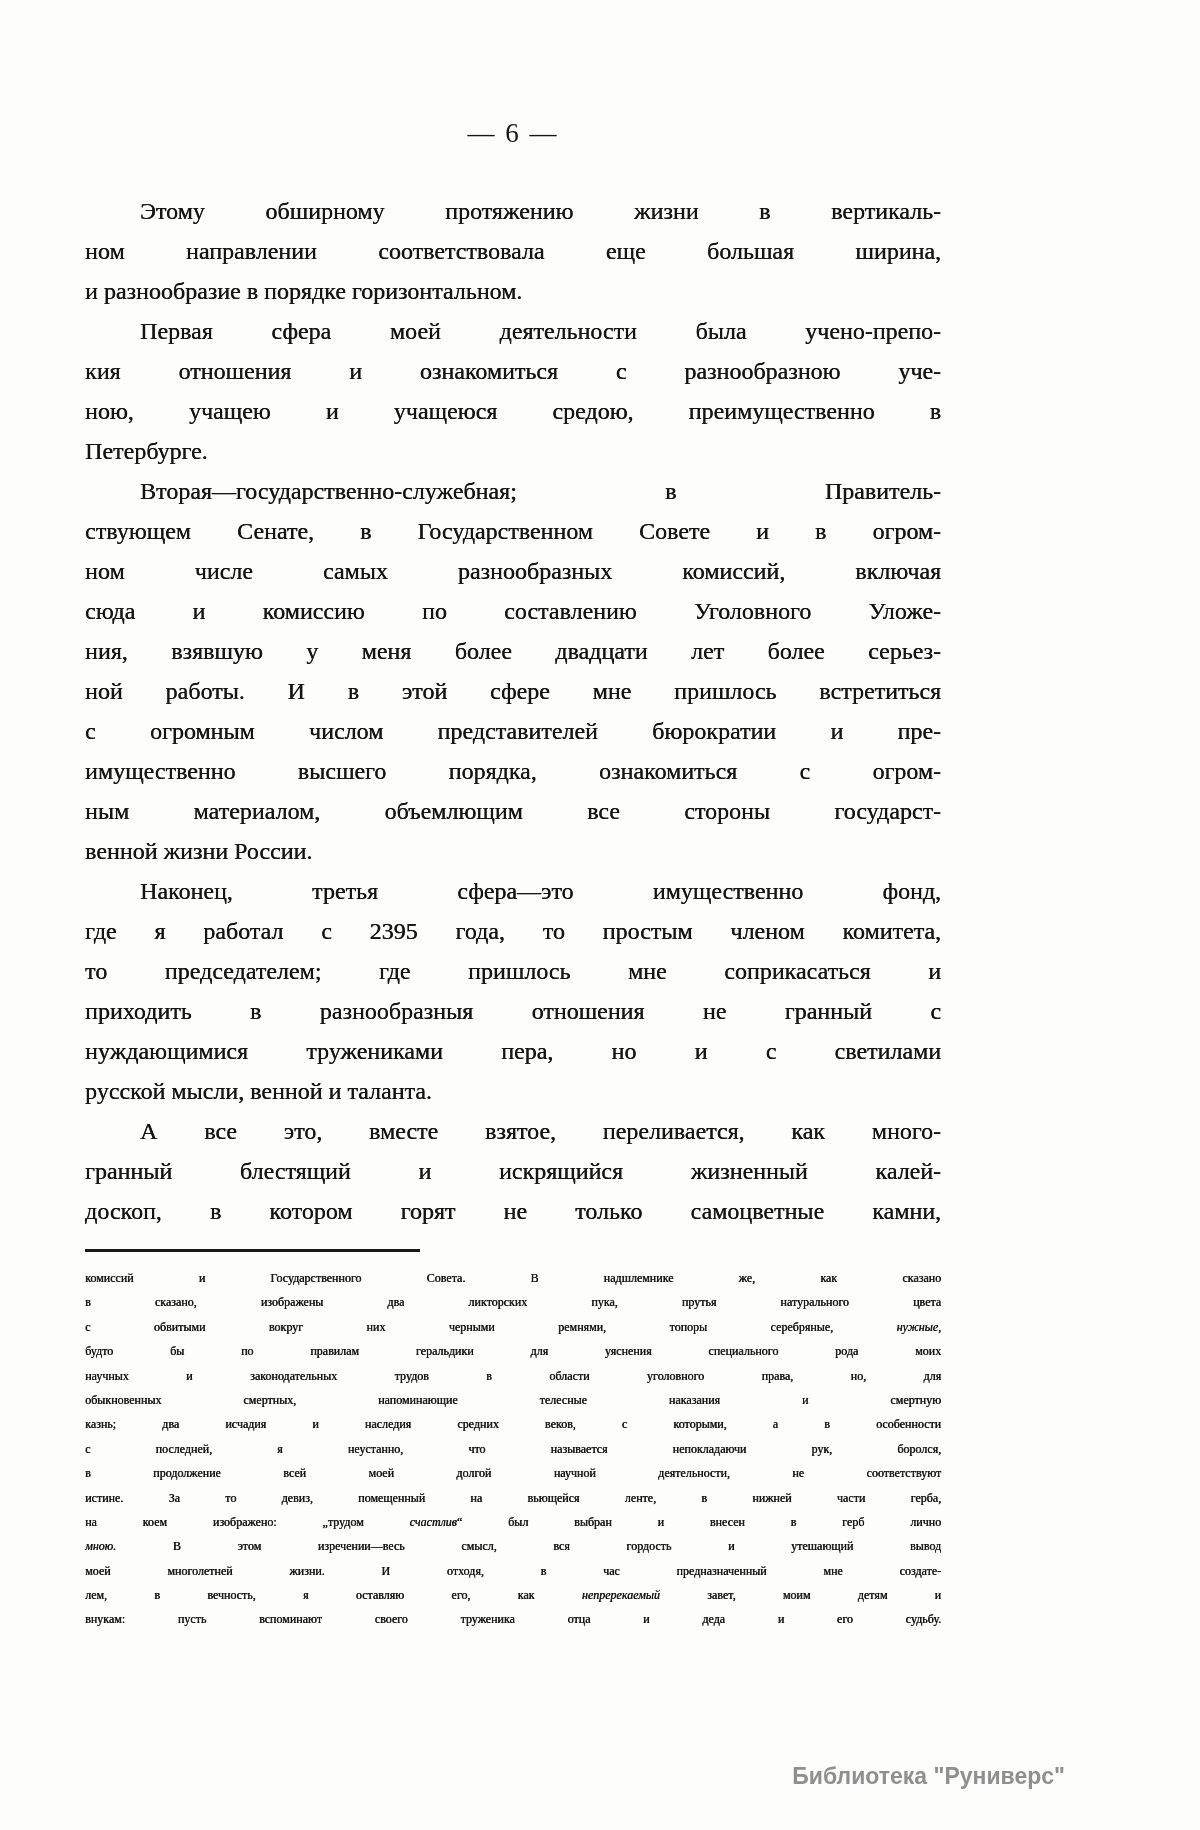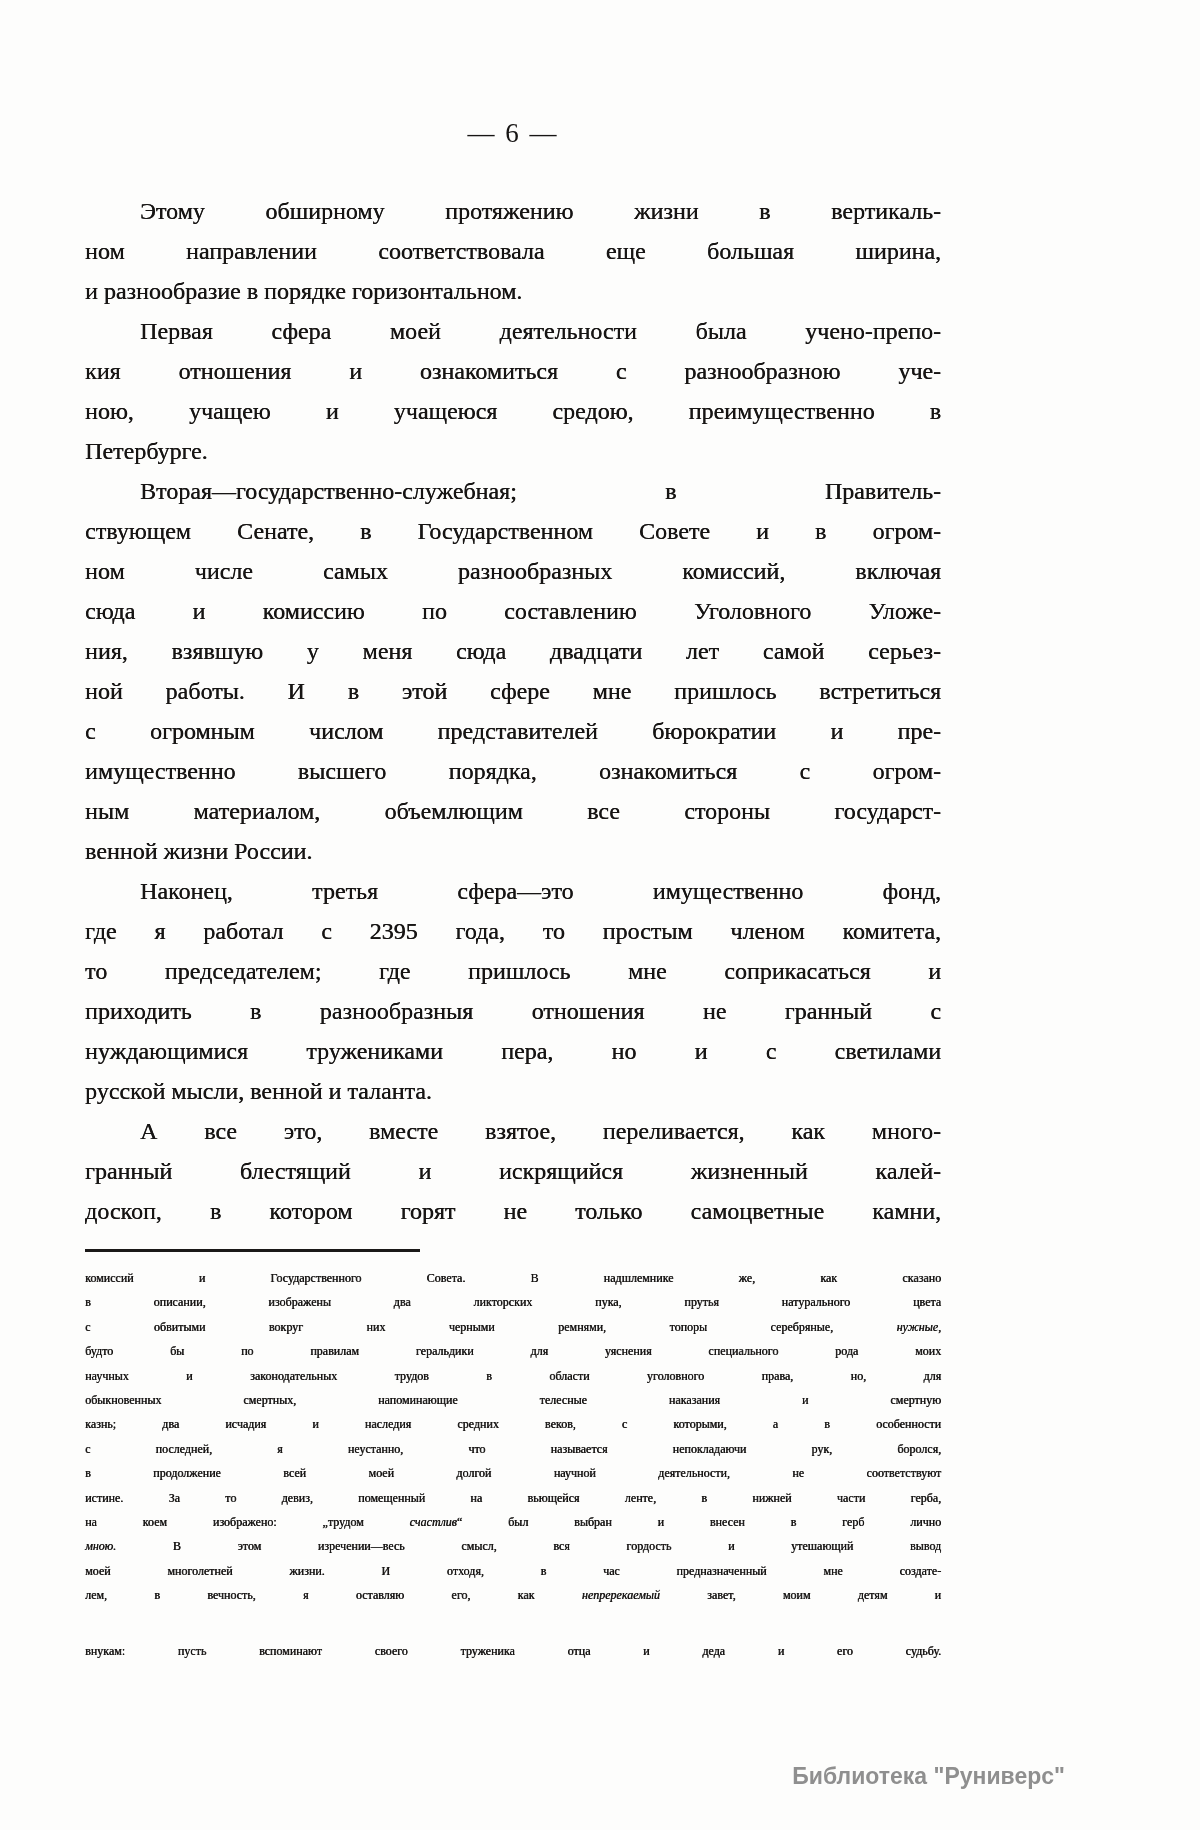--- a/index.html
+++ b/index.html
@@ -42,21 +42,21 @@
     margin-bottom: 14px;
   }
   .fln {
     font-size: 12px;
     line-height: 24.4px;
     height: 24.4px;
     text-align: justify;
     text-align-last: justify;
     text-shadow: 0.45px 0 0 currentColor;
   }
-  .fln.fend { text-align-last: justify; margin-top: 32px; }
+  .fln.fend { text-align-last: justify; }
   .fit { font-style: italic; }
   .watermark {
     position: absolute;
     top: 1763px;
     right: 135px;
     font-family: "Liberation Sans", "DejaVu Sans", sans-serif;
     font-weight: bold;
     font-size: 23px;
     color: #8f8f8f;
   }
@@ -80,21 +80,21 @@
       <div class="ln">кия отношения и ознакомиться с разнообразною уче-</div>
       <div class="ln">ною, учащею и учащеюся средою, преимущественно в</div>
       <div class="ln end">Петербурге.</div>
     </div>
 
     <div>
       <div class="ln indent">Вторая—государственно-служебная; в Правитель-</div>
       <div class="ln">ствующем Сенате, в Государственном Совете и в огром-</div>
       <div class="ln">ном числе самых разнообразных комиссий, включая</div>
       <div class="ln">сюда и комиссию по составлению Уголовного Уложе-</div>
-      <div class="ln">ния, взявшую у меня сюда двадцати лет самой серьез-</div>
+      <div class="ln">ния, взявшую у меня более двадцати лет более серьез-</div>
       <div class="ln">ной работы. И в этой сфере мне пришлось встретиться</div>
       <div class="ln">с огромным числом представителей бюрократии и пре-</div>
       <div class="ln">имущественно высшего порядка, ознакомиться с огром-</div>
       <div class="ln">ным материалом, объемлющим все стороны государст-</div>
       <div class="ln end">венной жизни России.</div>
     </div>
 
     <div>
       <div class="ln indent">Наконец, третья сфера—это имущественно фонд,</div>
       <div class="ln">где я работал с 2395 года, то простым членом комитета,</div>
@@ -107,21 +107,21 @@
     <div>
       <div class="ln indent">А все это, вместе взятое, переливается, как много-</div>
       <div class="ln">гранный блестящий и искрящийся жизненный калей-</div>
       <div class="ln">доскоп, в котором горят не только самоцветные камни,</div>
     </div>
 
     <div class="footnote-separator"></div>
 
     <div>
       <div class="fln"><span>комиссий и Государственного Совета. В надшлемнике же, как сказано</span><i class="fit"></i><span></span></div>
-      <div class="fln"><span>в описании, изображены два ликторских пука, прутья натурального цвета</span><i class="fit"></i><span></span></div>
+      <div class="fln"><span>в сказано, изображены два ликторских пука, прутья натурального цвета</span><i class="fit"></i><span></span></div>
       <div class="fln"><span>с обвитыми вокруг них черными ремнями, топоры серебряные, </span><i class="fit">нужные</i><span>,</span></div>
       <div class="fln"><span>будто бы по правилам геральдики для уяснения специального рода моих</span><i class="fit"></i><span></span></div>
       <div class="fln"><span>научных и законодательных трудов в области уголовного права, но, для</span><i class="fit"></i><span></span></div>
       <div class="fln"><span>обыкновенных смертных, напоминающие телесные наказания и смертную</span><i class="fit"></i><span></span></div>
       <div class="fln"><span>казнь; два исчадия и наследия средних веков, с которыми, а в особенности</span><i class="fit"></i><span></span></div>
       <div class="fln"><span>с последней, я неустанно, что называется непокладаючи рук, боролся,</span><i class="fit"></i><span></span></div>
       <div class="fln"><span>в продолжение всей моей долгой научной деятельности, не соответствуют</span><i class="fit"></i><span></span></div>
       <div class="fln"><span>истине. За то девиз, помещенный на вьющейся ленте, в нижней части герба,</span><i class="fit"></i><span></span></div>
       <div class="fln"><span>на коем изображено: „трудом </span><i class="fit">счастлив</i><span>“ был выбран и внесен в герб лично</span></div>
       <div class="fln"><span></span><i class="fit">мною.</i><span> В этом изречении—весь смысл, вся гордость и утешающий вывод</span></div>

